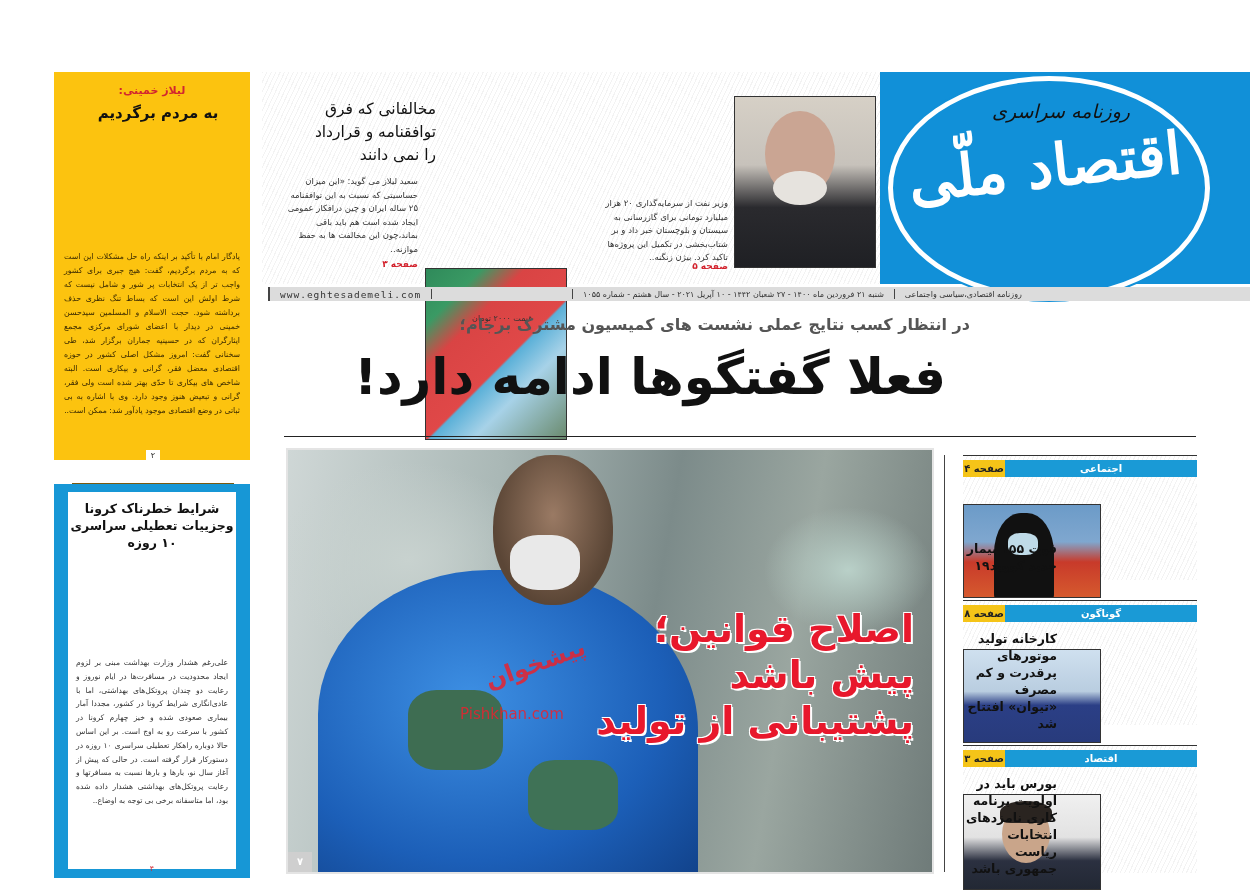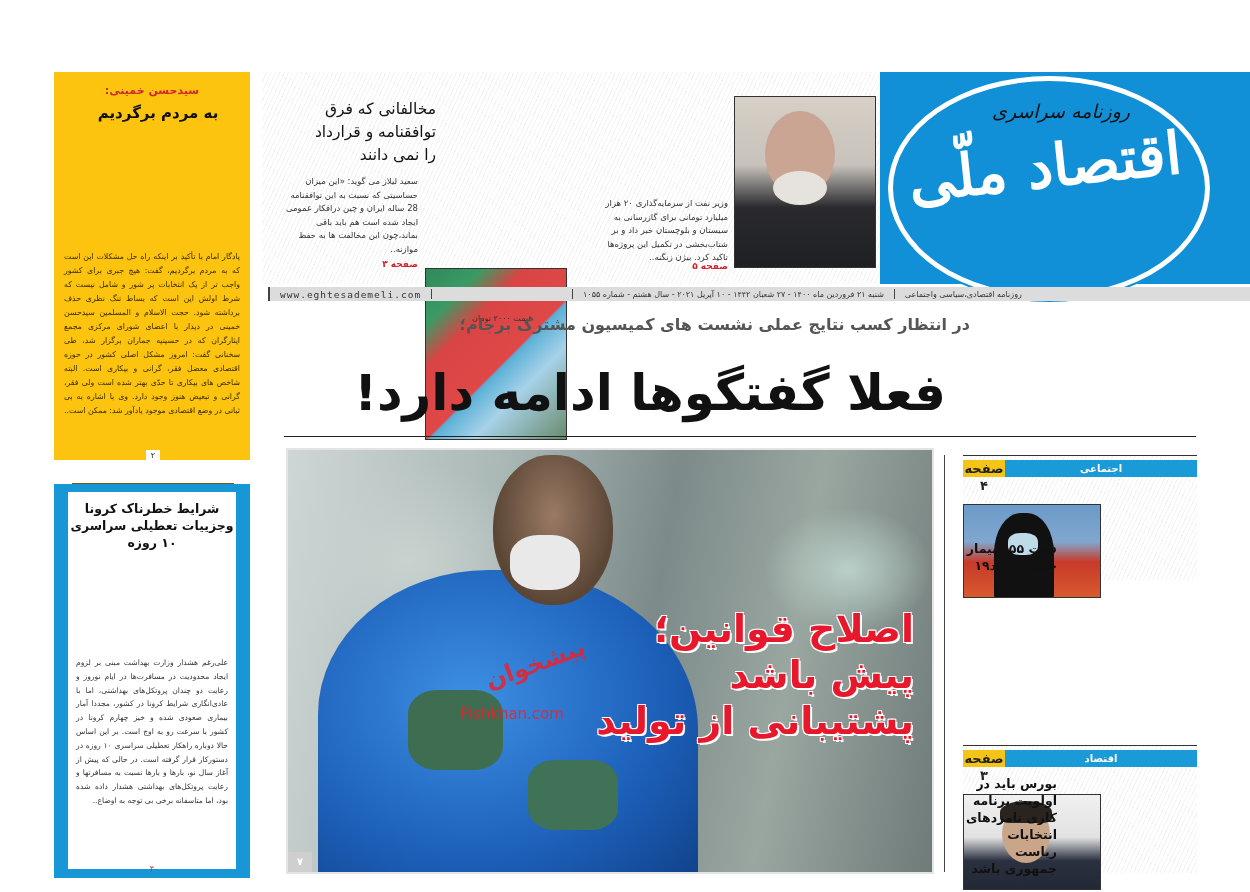--- a/index.html
+++ b/index.html
@@ -48,21 +48,21 @@
   #watermark-fa{position:absolute;left:195px;top:200px;font-size:24px;color:#e8232f;opacity:.85;transform:rotate(-20deg);font-weight:bold;}
   #watermark-en{position:absolute;left:172px;top:255px;font-size:15px;color:#e8232f;opacity:.85;}
   #hero-pagenum{position:absolute;left:0;bottom:0;width:24px;height:20px;background:#cfcfcf;color:#fff;font-size:10px;text-align:center;line-height:20px;font-weight:bold;}
 
   
   #rightcol-rule{left:944px;top:455px;width:1px;height:417px;background:#444;}
   .side-box{position:absolute;left:963px;width:234px;}
   .side-top-rule{height:1px;background:#333;margin-bottom:4px;}
   .side-bar{height:17px;display:flex;}
   .side-bar .lbl{flex:1;background:#1a9ad6;color:#fff;font-size:10px;font-weight:bold;text-align:center;line-height:17px;}
-  .side-bar .pg{width:42px;background:#f5c418;color:#222;font-size:13px;font-weight:bold;text-align:center;line-height:17px;}
+  .side-bar .pg{width:42px;background:#f5c418;color:#222;font-size:10px;font-weight:bold;text-align:center;line-height:17px;}
   .side-img{position:absolute;right:0;top:27px;width:136px;height:92px;border:1px solid #333;overflow:hidden;}
   .side-text{position:absolute;left:0;width:94px;font-weight:bold;font-size:12.5px;line-height:17px;color:#111;}
 
   
   #yellow-box{left:54px;top:72px;width:196px;height:388px;background:#fcc30f;}
   #yb-kicker{left:54px;top:84px;width:196px;text-align:center;font-size:11px;font-weight:bold;color:#d2262f;}
   #yb-title{left:54px;top:104px;width:208px;text-align:center;font-size:15px;font-weight:bold;color:#111;}
   #yb-img{left:72px;top:139px;width:160px;height:104px;border:1px solid #7a5a10;overflow:hidden;}
   #yb-text{left:64px;top:250px;width:176px;font-size:7.8px;line-height:14px;color:#3a2a00;text-align:justify;}
   #yb-num{left:146px;top:450px;width:14px;height:12px;background:#fff;font-size:8px;text-align:center;color:#222;line-height:12px;}
@@ -95,35 +95,35 @@
 
   <div class="abs top-img photo-zangeneh" style="left:734px;top:96px;width:140px;height:170px;">
     <div class="face" style="left:30px;top:14px;width:70px;height:86px;background:#caa593;"></div>
     <div class="face" style="left:38px;top:74px;width:54px;height:34px;background:#e6e3de;"></div>
   </div>
   <div class="abs rtl body-small" style="left:590px;top:197px;width:138px;">وزیر نفت از سرمایه‌گذاری ۲۰ هزار میلیارد تومانی برای گازرسانی به سیستان و بلوچستان خبر داد و بر شتاب‌بخشی در تکمیل این پروژه‌ها تاکید کرد. بیژن زنگنه..</div>
   <div class="abs rtl page-ref" style="left:590px;top:261px;width:138px;">صفحه ۵</div>
 
   <div class="abs top-img photo-flags" style="left:425px;top:96px;width:140px;height:170px;"></div>
   <div class="abs rtl headline-bold" style="left:283px;top:98px;width:135px;font-size:15.5px;line-height:23px;">مخالفانی که فرق توافقنامه و قرارداد را نمی دانند</div>
-  <div class="abs rtl body-small" style="left:283px;top:175px;width:135px;">سعید لیلاز می گوید: «این میزان حساسیتی که نسبت به این توافقنامه 28 ساله ایران و چین درافکار عمومی ایجاد شده است هم باید باقی بماند،چون این مخالفت ها به حفظ موازنه..</div>
+  <div class="abs rtl body-small" style="left:283px;top:175px;width:135px;">سعید لیلاز می گوید: «این میزان حساسیتی که نسبت به این توافقنامه ۲۵ ساله ایران و چین درافکار عمومی ایجاد شده است هم باید باقی بماند،چون این مخالفت ها به حفظ موازنه..</div>
   <div class="abs rtl page-ref" style="left:283px;top:259px;width:135px;">صفحه ۳</div>
 
   <div id="info-bar" class="abs">
     <span class="seg" style="font-family:'DejaVu Sans Mono',monospace;font-size:9.5px;letter-spacing:1px;">www.eghtesademeli.com</span>
     <span class="sep"></span>
     <span class="seg rtl" style="padding:0 40px;margin-top:48px;">قیمت ۲۰۰۰ تومان</span>
     <span class="sep"></span>
     <span class="seg rtl">شنبه ۲۱ فروردین ماه ۱۴۰۰ - ۲۷ شعبان ۱۴۴۲ - ۱۰ آپریل ۲۰۲۱ - سال هشتم - شماره ۱۰۵۵</span>
     <span class="sep"></span>
     <span class="seg rtl">روزنامه اقتصادی،سیاسی واجتماعی</span>
   </div>
 
   <div id="kicker" class="abs rtl">در انتظار کسب نتایج عملی نشست های کمیسیون مشترک برجام؛</div>
-  <div id="main-headline" class="abs" style="direction:rtl;margin-top:16px;">فعلا گفتگوها ادامه دارد!</div>
+  <div id="main-headline" class="abs" style="direction:rtl;">فعلا گفتگوها ادامه دارد!</div>
   <div id="main-ref" class="abs rtl">صفحه ۲</div>
   <div id="main-rule" class="abs"></div>
 
   <div id="hero" class="abs">
     <div id="hero-bg"></div>
     <div id="hero-worker"></div>
     <div id="hero-head"></div>
     <div id="hero-mask"></div>
     <div id="hero-glove"></div>
     <div id="hero-glove2"></div>
@@ -145,36 +145,45 @@
       <span class="pg">صفحه ۴</span>
       <span class="lbl">اجتماعی</span>
     </div>
     <div class="side-img photo-spokes">
       <div class="face" style="left:30px;top:8px;width:60px;height:90px;background:#111;border-radius:45% 45% 10% 10%;"></div>
       <div class="face" style="left:44px;top:28px;width:30px;height:22px;background:#bfdbe8;border-radius:40%;"></div>
     </div>
     <div class="side-text rtl" style="top:85px;">فوت ۱۵۵ بیمار جدید کووید۱۹</div>
   </div>
 
+  <div class="side-box hatch" style="top:600px;height:125px;">
+    <div class="side-top-rule"></div>
+    <div class="side-bar">
+      <span class="pg">صفحه ۸</span>
+      <span class="lbl">گوناگون</span>
+    </div>
+    <div class="side-img photo-ceremony"></div>
+    <div class="side-text rtl" style="top:30px;">کارخانه تولید موتورهای پرقدرت و کم مصرف «تیوان» افتتاح شد</div>
+  </div>
 
   <div class="side-box hatch" style="top:745px;height:128px;">
     <div class="side-top-rule"></div>
     <div class="side-bar">
       <span class="pg">صفحه ۳</span>
       <span class="lbl">اقتصاد</span>
     </div>
     <div class="side-img photo-official" style="height:94px;">
       <div class="face" style="left:38px;top:10px;width:48px;height:58px;background:#c9a58a;"></div>
       <div class="face" style="left:36px;top:6px;width:52px;height:22px;background:#2a2420;border-radius:50% 50% 20% 20%;"></div>
     </div>
     <div class="side-text rtl" style="top:30px;">بورس باید در اولویت برنامه کاری نامزدهای انتخابات ریاست جمهوری باشد</div>
   </div>
 
   <div id="yellow-box" class="abs"></div>
-  <div id="yb-kicker" class="abs" style="direction:rtl;">سیدحسن خمینی:</div>
+  <div id="yb-kicker" class="abs" style="direction:rtl;">لیلاز خمینی:</div>
   <div id="yb-title" class="abs" style="direction:rtl;">به مردم برگردیم</div>
   <div id="yb-img" class="abs photo-cleric">
     <div class="face" style="left:40px;top:8px;width:46px;height:40px;background:#1b1a18;border-radius:50% 50% 30% 30%;"></div>
     <div class="face" style="left:44px;top:28px;width:40px;height:48px;background:#c49a7a;"></div>
     <div class="face" style="left:10px;top:64px;width:110px;height:60px;background:#3a2a22;border-radius:40% 40% 0 0;"></div>
   </div>
   <div id="yb-text" class="abs rtl">یادگار امام با تأکید بر اینکه راه حل مشکلات این است که به مردم برگردیم، گفت: هیچ جبری برای کشور واجب تر از یک انتخابات پر شور و شامل نیست که شرط اولش این است که بساط تنگ نظری حذف برداشته شود. حجت الاسلام و المسلمین سیدحسن خمینی در دیدار با اعضای شورای مرکزی مجمع ایثارگران که در حسینیه جماران برگزار شد، طی سخنانی گفت: امروز مشکل اصلی کشور در حوزه اقتصادی معضل فقر، گرانی و بیکاری است. البته شاخص های بیکاری تا حدّی بهتر شده است ولی فقر، گرانی و تبعیض هنوز وجود دارد. وی با اشاره به بی ثباتی در وضع اقتصادی موجود یادآور شد: ممکن است..</div>
   <div id="yb-num" class="abs">۲</div>
 
   <div id="blue-box" class="abs"></div>

